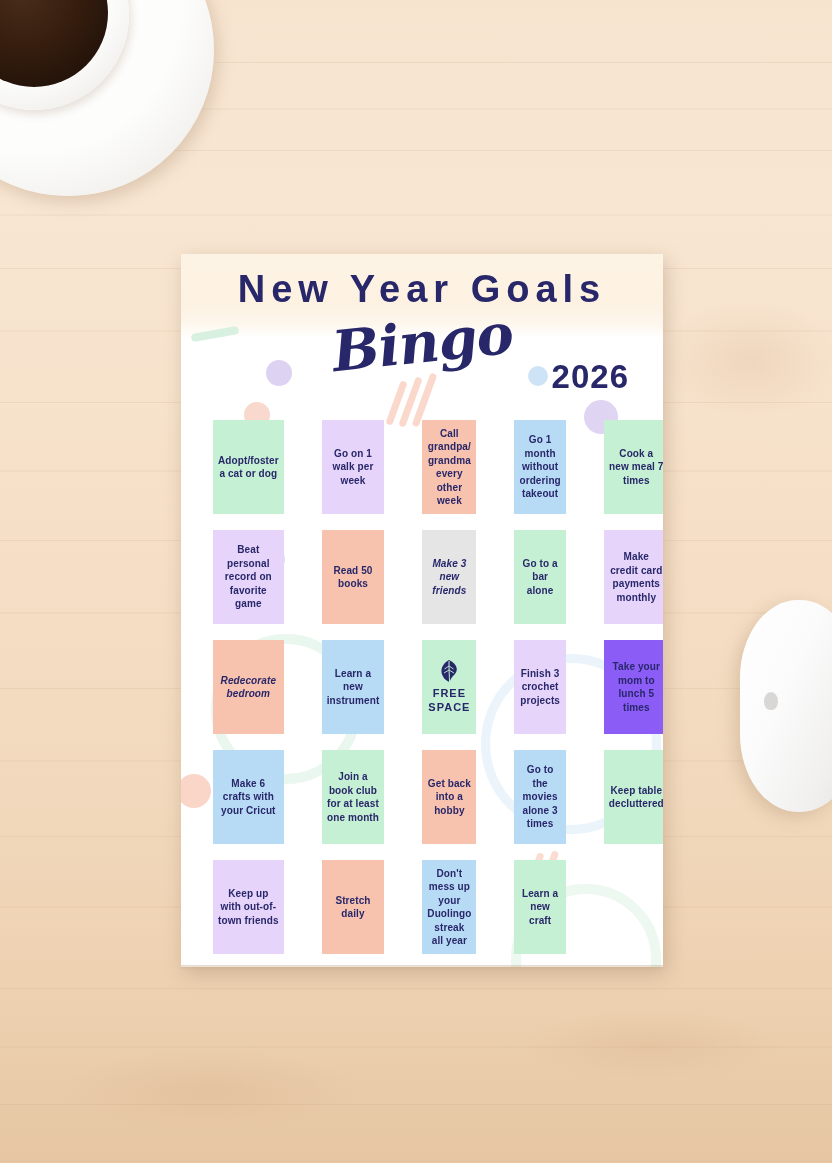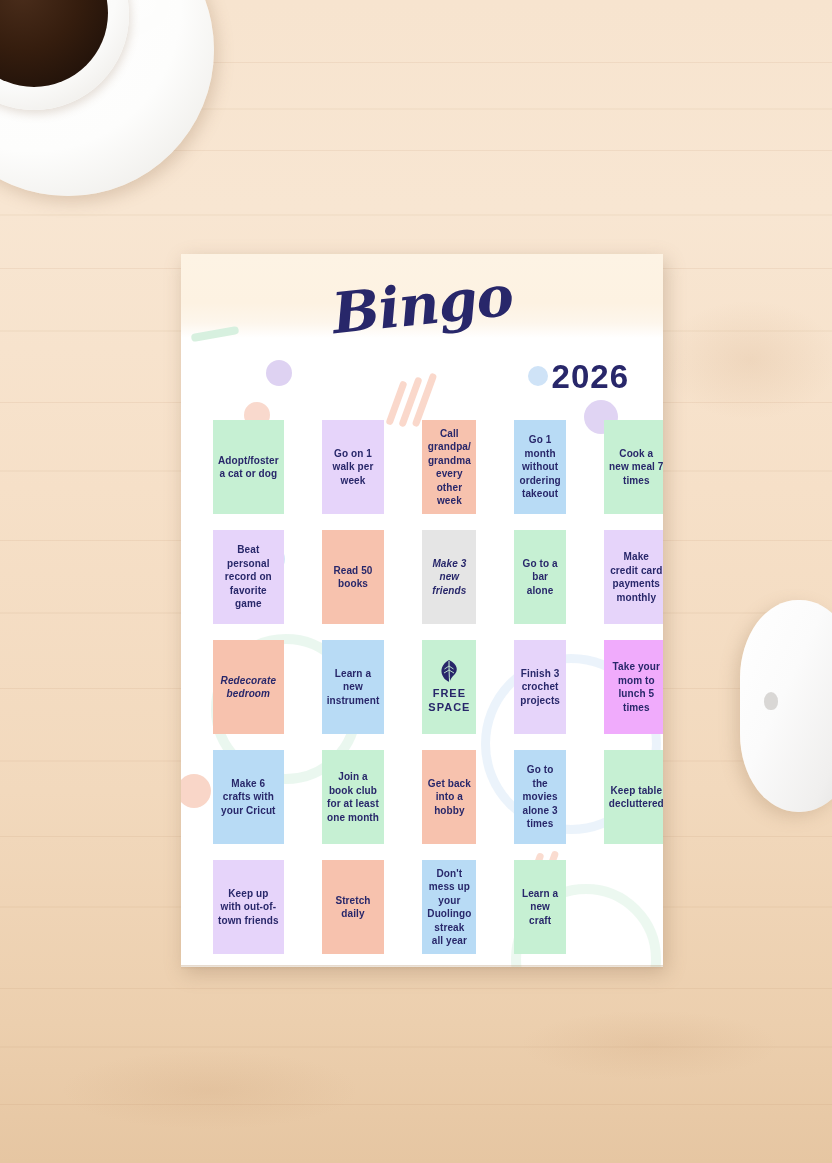--- a/index.html
+++ b/index.html
@@ -255,20 +255,21 @@
   <div class="deco" style="left:240px; top:118px; width:7px; height:56px; background:#fad8cb; border-radius:6px; transform:rotate(20deg);"></div>
   <div class="deco dot" style="left:74px;  top:290px; width:30px; height:30px; background:#d4e6f7;"></div>
   <div class="deco dot" style="left:-4px; top:520px; width:34px; height:34px; background:#f9d6c8;"></div>
   <div class="deco" style="left:30px; top:380px; width:150px; height:150px; border:10px solid #d9f1e2; border-radius:50%; opacity:.55;"></div>
   <div class="deco" style="left:300px; top:400px; width:180px; height:180px; border:9px solid #d7e8f8; border-radius:50%; opacity:.5;"></div>
   <div class="deco" style="left:330px; top:630px; width:150px; height:150px; border:10px solid #d9f1e2; border-radius:50%; opacity:.5;"></div>
   <div class="deco" style="left:350px; top:598px; width:7px; height:40px; background:#fad8cb; border-radius:6px; transform:rotate(20deg); opacity:.9;"></div>
   <div class="deco" style="left:364px; top:596px; width:7px; height:44px; background:#fad8cb; border-radius:6px; transform:rotate(20deg); opacity:.9;"></div>
 
   <div id="title-block">
+    <div id="main-title">New Year Goals</div>
     <div id="script-title">Bingo</div>
   </div>
   <div id="year">2026</div>
 
   <div id="grid">
       <div class="cell" style="background: rgb(198, 240, 211);">
         <div>Adopt/foster a cat or dog</div>
       </div>
       <div class="cell" style="background: rgb(230, 212, 250);">
         <div>Go on 1 walk per week</div>
@@ -308,21 +309,21 @@
           <path d="M10 1 C3 5 1 11 3.5 16.5 C5.5 21 9.5 22.8 10.6 23 C11.5 20 13 18 15.5 15.5 C19 12 19.5 5.5 10 1 Z" fill="#28276a"></path>
           <path d="M10.6 23 C10.2 17 10 9 10 2" stroke="#c6f0d3" stroke-width="1" fill="none"></path>
           <path d="M10 7 L5.5 10 M10 11 L5 14 M10 7 L14.5 10 M10 11 L15 14" stroke="#c6f0d3" stroke-width=".9" fill="none"></path>
         </svg>
         <div class="free-label" style="white-space: pre-line;">FREE
 SPACE</div>
       </div>
       <div class="cell" style="background: rgb(230, 212, 250);">
         <div>Finish 3 crochet projects</div>
       </div>
-      <div class="cell" style="background: #f0abfc; text-align: center;">
+      <div class="cell" style="background: #8b5cf6; text-align: center;">
         <div>Take your mom to lunch 5 times</div>
       </div>
       <div class="cell" style="background: rgb(184, 219, 245);">
         <div>Make 6 crafts with your Cricut</div>
       </div>
       <div class="cell" style="background: rgb(198, 240, 211);">
         <div>Join a book club for at least one month</div>
       </div>
       <div class="cell" style="background: rgb(247, 194, 174);">
         <div>Get back into a hobby</div>

